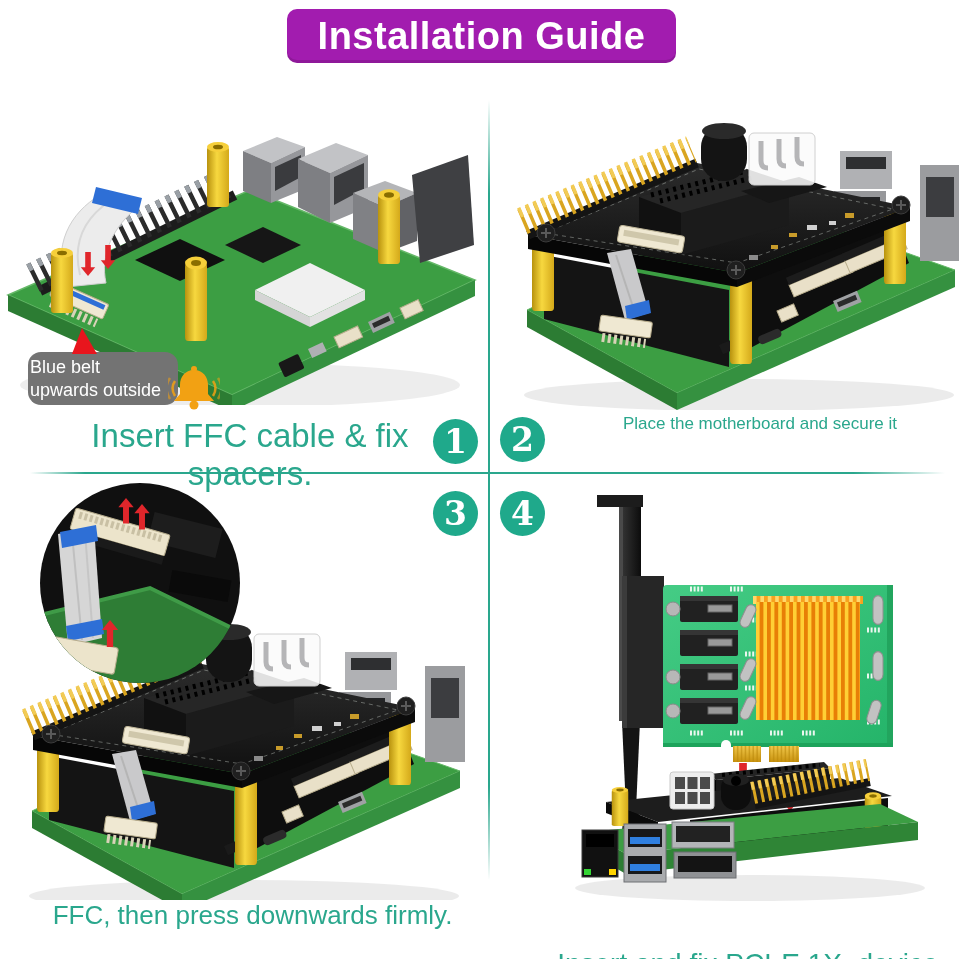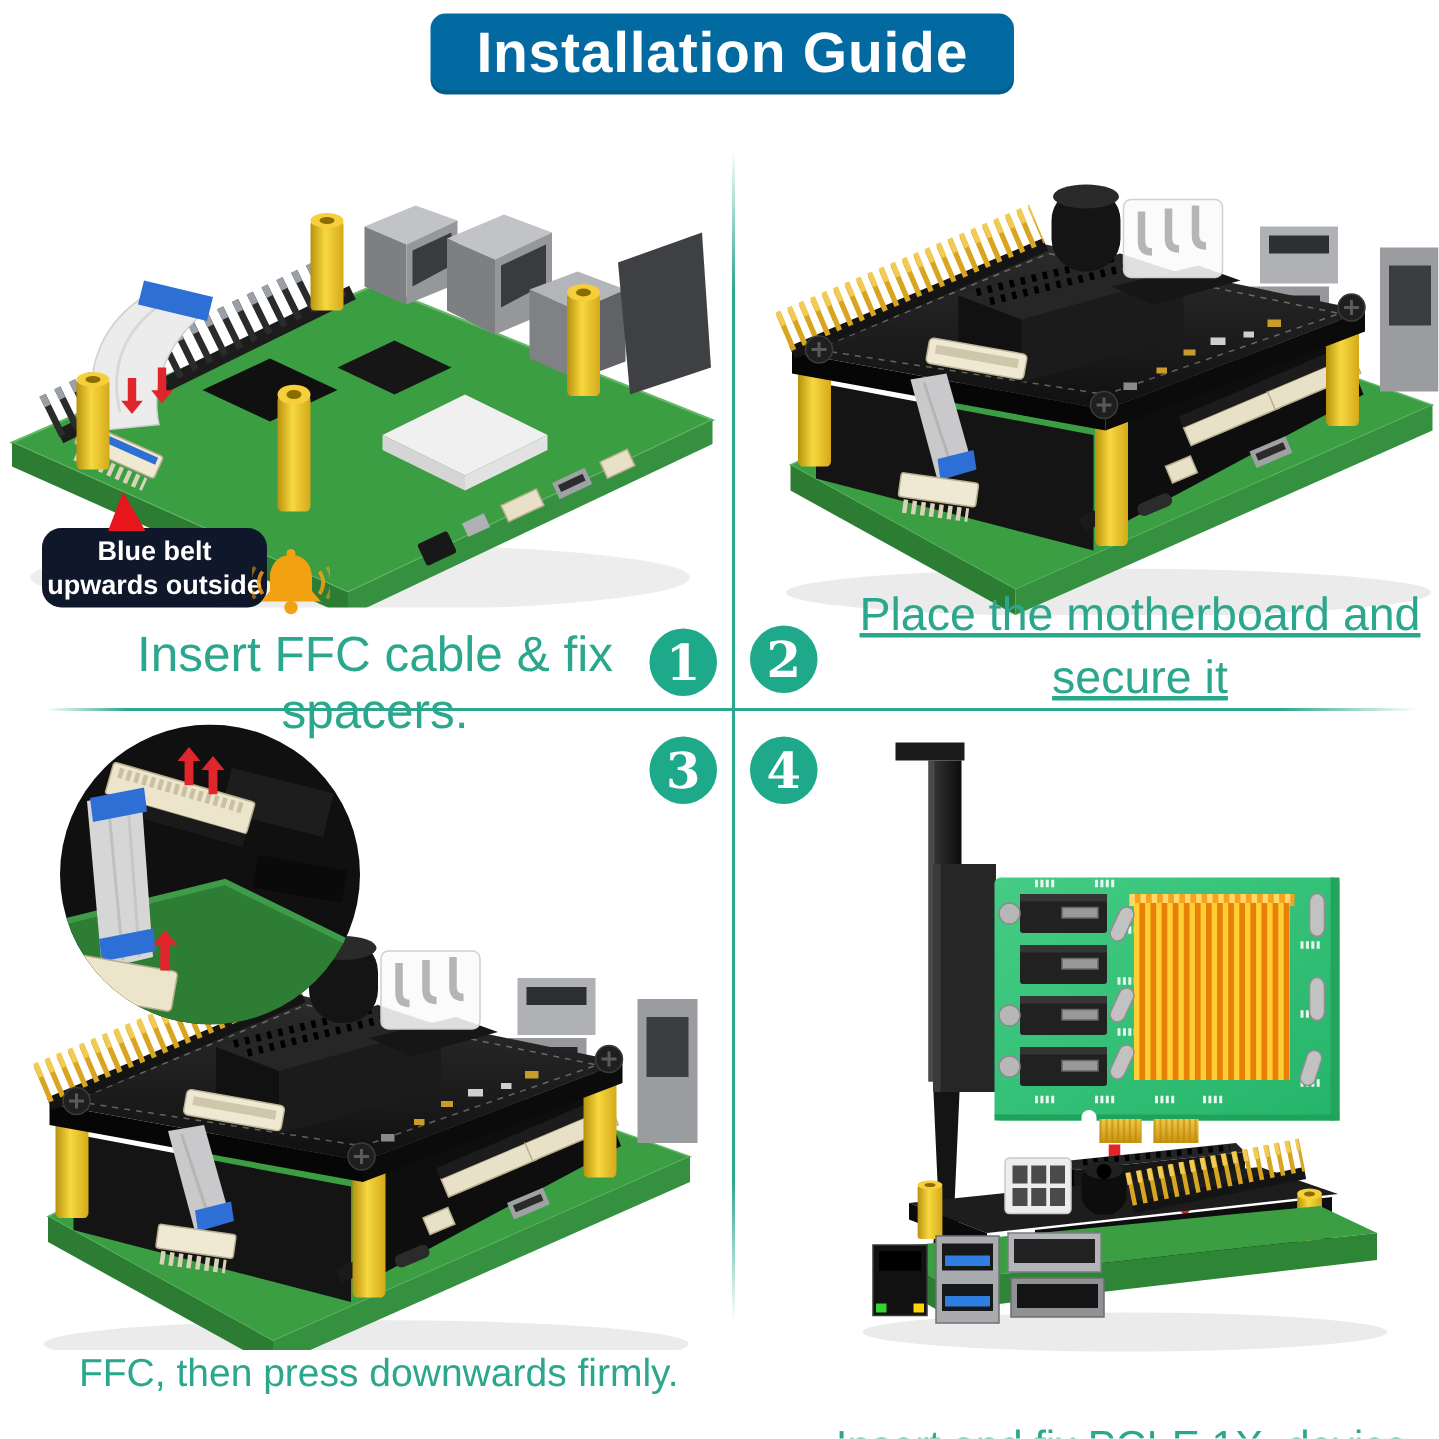--- a/index.html
+++ b/index.html
@@ -1,44 +1,44 @@
 <!DOCTYPE html>
 <html><head>
 <meta charset="utf-8">
 <style>
   html,body{margin:0;padding:0;}
   body{width:959px;height:959px;position:relative;background:#ffffff;overflow:hidden;
        font-family:"Liberation Sans",sans-serif;}
   .abs{position:absolute;}
   
-  .banner{left:287px;top:9px;width:389px;height:54px;background:#0369a1;border-radius:10px;
+  .banner{left:287px;top:9px;width:389px;height:54px;background:#a21caf;border-radius:10px;
           display:flex;align-items:center;justify-content:center;color:#ffffff;
           font-size:38px;font-weight:700;letter-spacing:.5px;
           box-shadow:inset 0 -3px 0 rgba(0,0,0,.12);}
   
   .vdiv{left:488px;top:100px;width:2px;height:780px;
         background:linear-gradient(to bottom,rgba(42,167,141,0),#2aa78d 12%,#2aa78d 88%,rgba(42,167,141,0));}
   .hdiv{left:30px;top:472px;width:915px;height:2px;
         background:linear-gradient(to right,rgba(42,167,141,0),#2aa78d 6%,#2aa78d 90%,rgba(42,167,141,0));}
   
   .badge{width:45px;height:45px;border-radius:50%;background:#1fa98b;color:#fff;
          display:flex;align-items:center;justify-content:center;
          font-family:"DejaVu Serif",serif;font-size:33px;font-weight:600;}
   .b1{left:433px;top:419px;} .b2{left:500px;top:417px;}
   .b3{left:433px;top:491px;} .b4{left:500px;top:491px;}
   
   .cap{color:#2aa78d;text-align:center;}
   .cap1{left:40px;top:417px;width:420px;font-size:33px;}
-  .cap2{left:565px;top:389px;width:390px;font-size:31px;line-height:1.35;text-decoration:underline;}
+  .cap2{left:565px;top:413px;width:390px;font-size:17px;line-height:1.35;}
   .cap3{left:35px;top:899px;width:435px;font-size:26px;line-height:1.25;}
   .cap4{left:525px;top:916px;width:430px;font-size:28px;white-space:pre-wrap;}
   .red-word{color:#d62329;}
   
-  .callout{left:28px;top:352px;width:146px;background:#0f172a;border-radius:13px;
-           color:#fff;font-weight:700;font-size:18px;line-height:1.25;text-align:center;
+  .callout{left:28px;top:352px;width:146px;background:#737373;border-radius:13px;
+           color:#fff;font-weight:400;font-size:18px;line-height:1.25;
            padding:4px 2px;}
   .callout:before{content:"";position:absolute;top:-24px;left:44px;width:0;height:0;
            border-left:10px solid transparent;border-right:15px solid transparent;
            border-bottom:26px solid #e8151d;}
   svg{display:block;}
 </style>
 </head>
 <body>
 
 <svg width="0" height="0">

